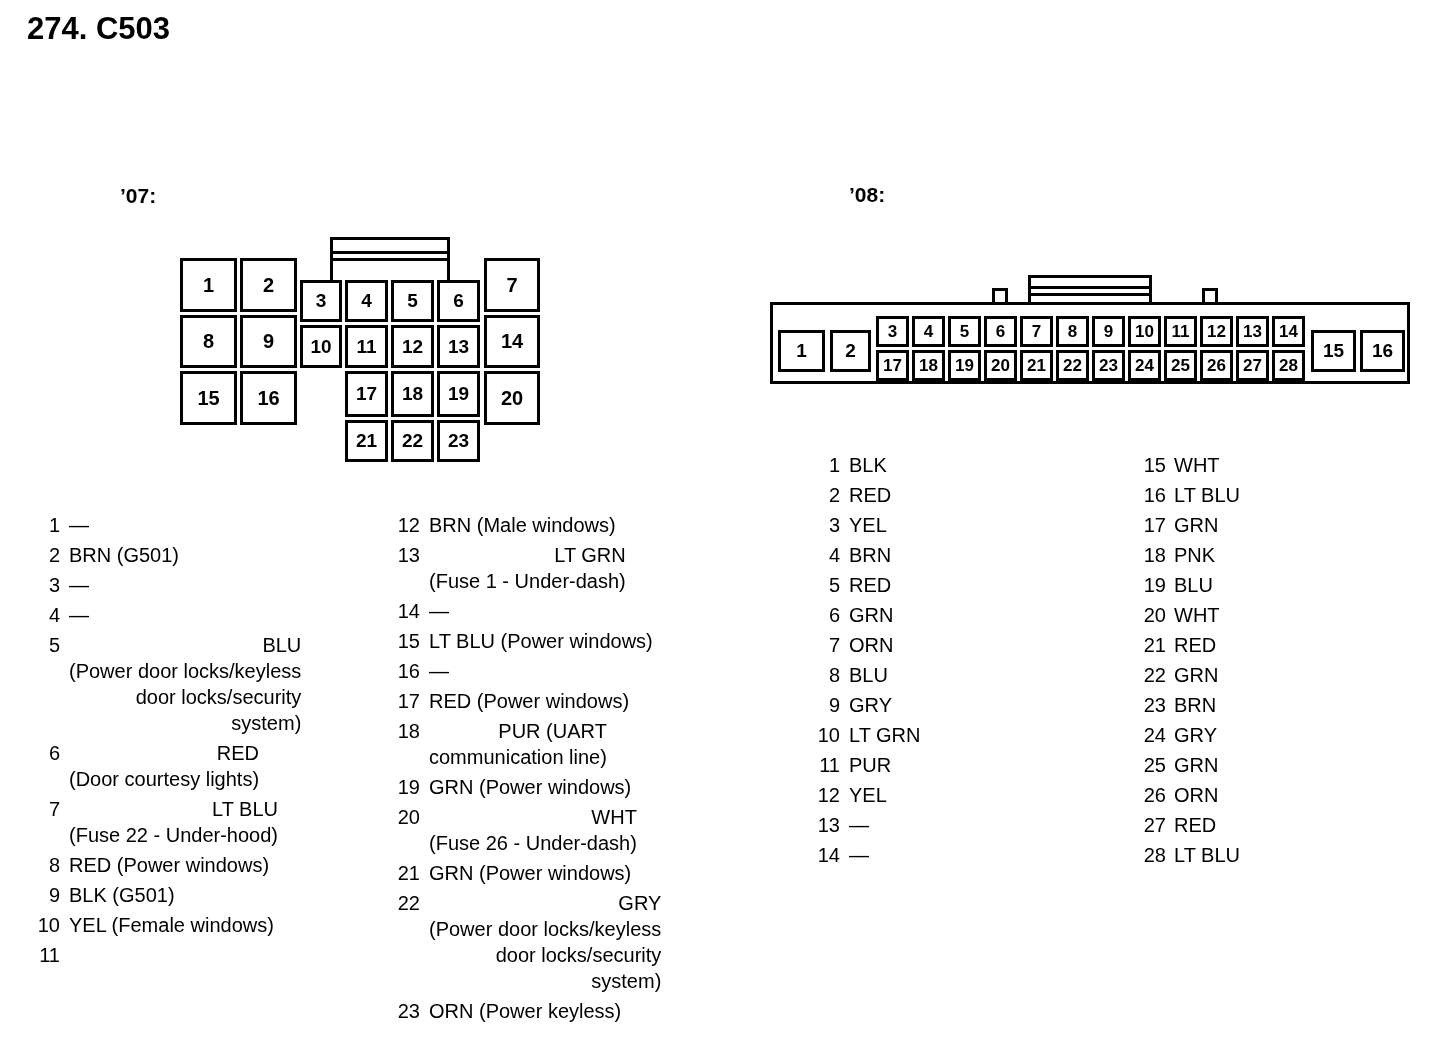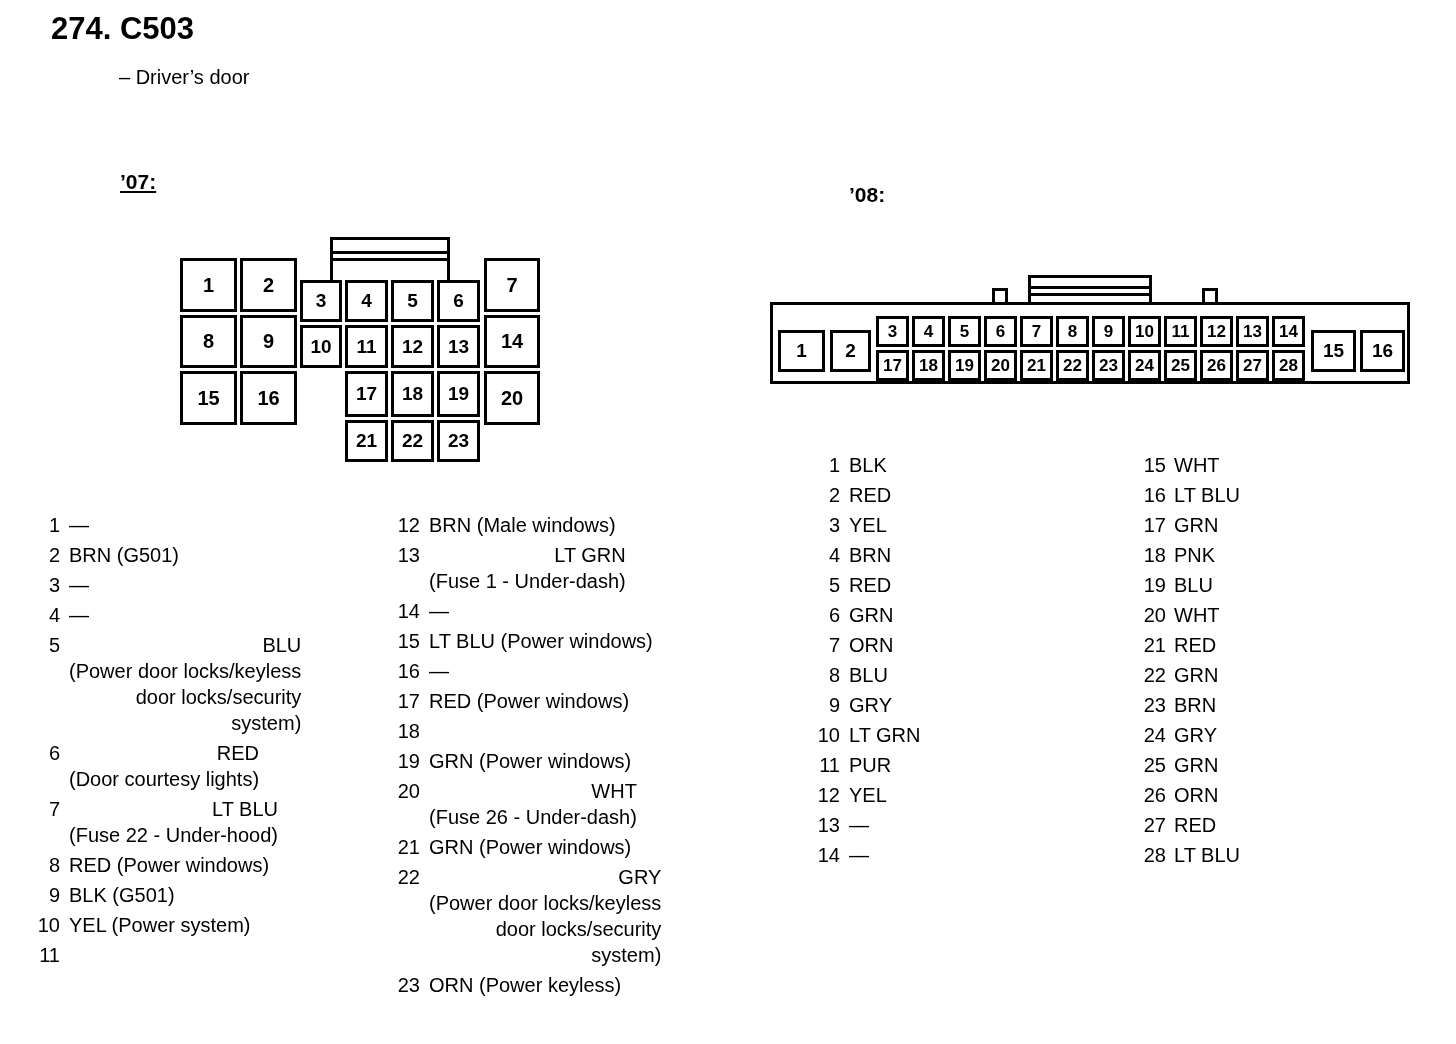--- a/index.html
+++ b/index.html
@@ -7,24 +7,24 @@
   body {
     position:relative;
     width:1456px; height:1044px;
     overflow:hidden;
     font-family:"Liberation Sans", sans-serif;
     color:#000;
   }
   .abs { position:absolute; }
 
   
-  .title   { left:27px; top:11px; font-size:31px; font-weight:700;margin-left:24px; }
+  .title   { left:27px; top:11px; font-size:31px; font-weight:700; }
   .bullets { left:119px; top:63px; font-size:20px; line-height:29px; }
   .conn-label { font-size:21px; font-weight:700; }
-  .label07 { left:120px; top:170px;text-decoration:underline; }
+  .label07 { left:120px; top:184px; }
   .label08 { left:849px; top:183px; }
 
   
   .cell {
     background:#fff;
     border:3px solid #000;
     display:flex; align-items:center; justify-content:center;
     font-weight:700;
   }
   .cell-lg { font-size:20px; }
@@ -83,21 +83,20 @@
   .pl082 { left:1138px; top:452px; width:240px; }
   .pl082 .pin-num { width:28px; margin-right:8px; }
 </style>
 </head>
 <body>
 
 <div class="abs title">274. C503</div>
 
 <div class="abs bullets">
 
-    <div class="bullet-line">– Driver’s door</div>
   </div>
 
 <div class="abs conn-label label07">’07:</div>
 <div class="abs conn-label label08">’08:</div>
 
 <div class="abs conn07">
   <div class="latch07">
     <div class="latch-line la"></div>
     <div class="latch-line lb"></div>
   </div>
@@ -220,21 +219,21 @@
     <div class="pin">
     <span class="pin-num">8</span>
     <span class="pin-text">RED (Power windows)</span>
   </div>
     <div class="pin">
     <span class="pin-num">9</span>
     <span class="pin-text">BLK (G501)</span>
   </div>
     <div class="pin">
     <span class="pin-num">10</span>
-    <span class="pin-text">YEL (Power system)</span>
+    <span class="pin-text">YEL (Female windows)</span>
   </div>
     <div class="pin">
     <span class="pin-num">11</span>
   </div>
   </div>
 
 <div class="abs pinlist pl072">
 
 <div class="pin">
     <span class="pin-num">12</span>
@@ -256,20 +255,22 @@
     <div class="pin">
     <span class="pin-num">16</span>
     <span class="pin-text">—</span>
   </div>
     <div class="pin">
     <span class="pin-num">17</span>
     <span class="pin-text">RED (Power windows)</span>
   </div>
     <div class="pin">
     <span class="pin-num">18</span>
+    <span class="pin-text">PUR (UART
+communication line)</span>
   </div>
     <div class="pin">
     <span class="pin-num">19</span>
     <span class="pin-text">GRN (Power windows)</span>
   </div>
     <div class="pin">
     <span class="pin-num">20</span>
     <span class="pin-text">WHT
 (Fuse 26 - Under-dash)</span>
   </div>

